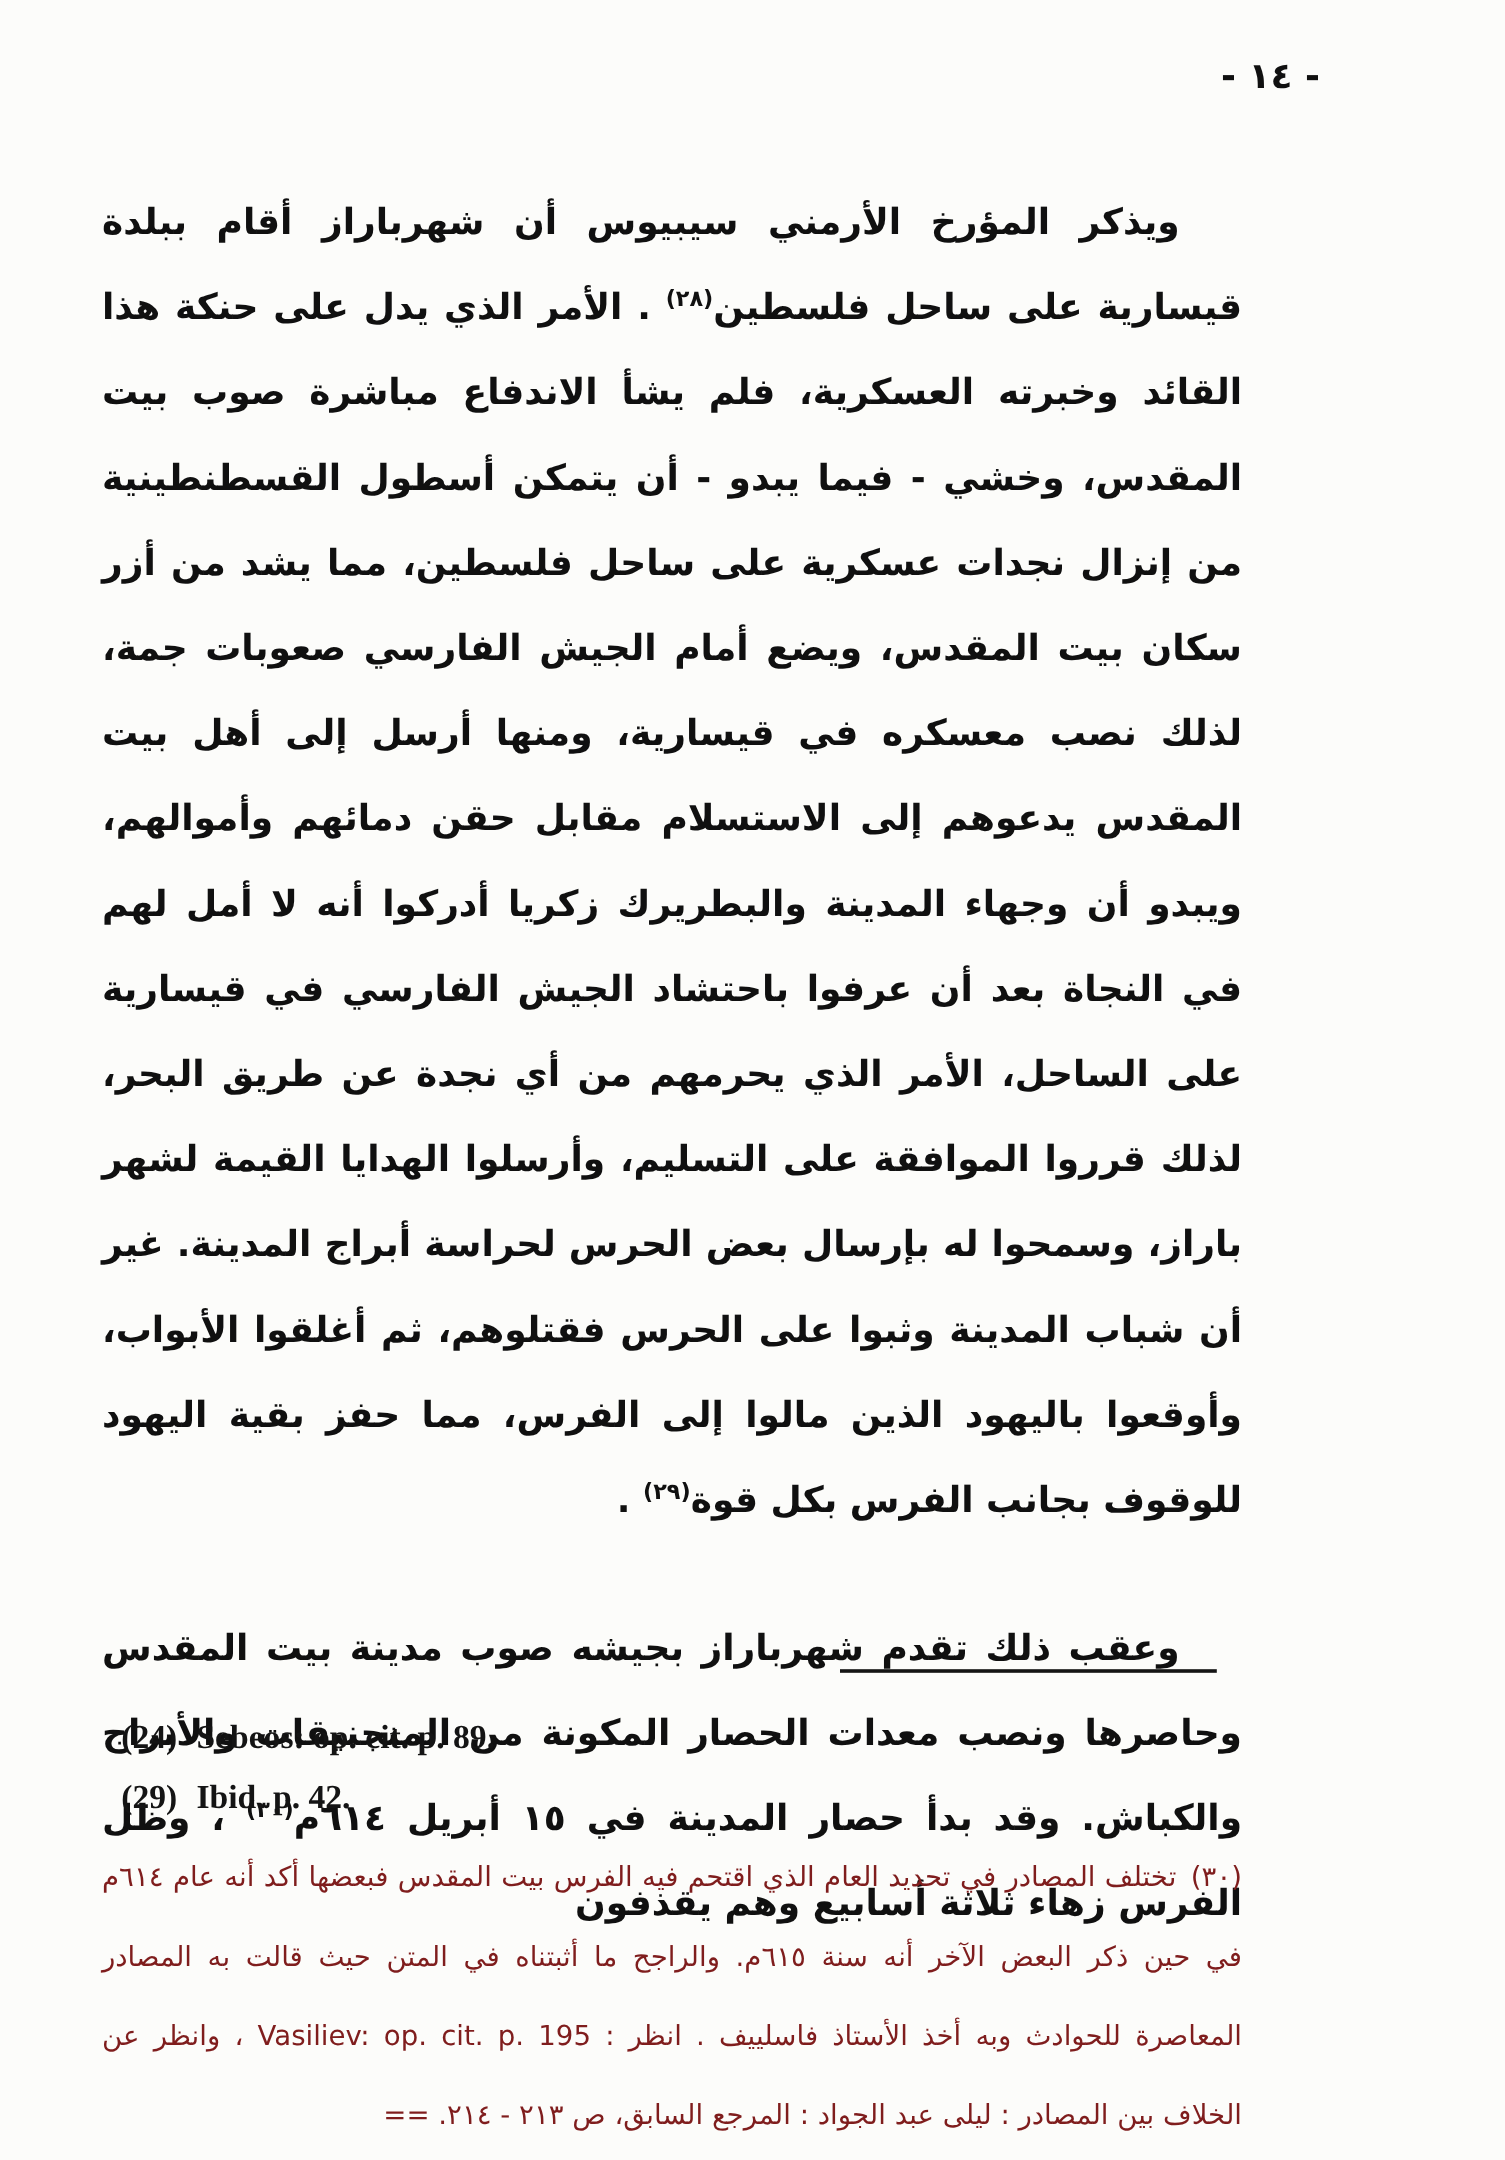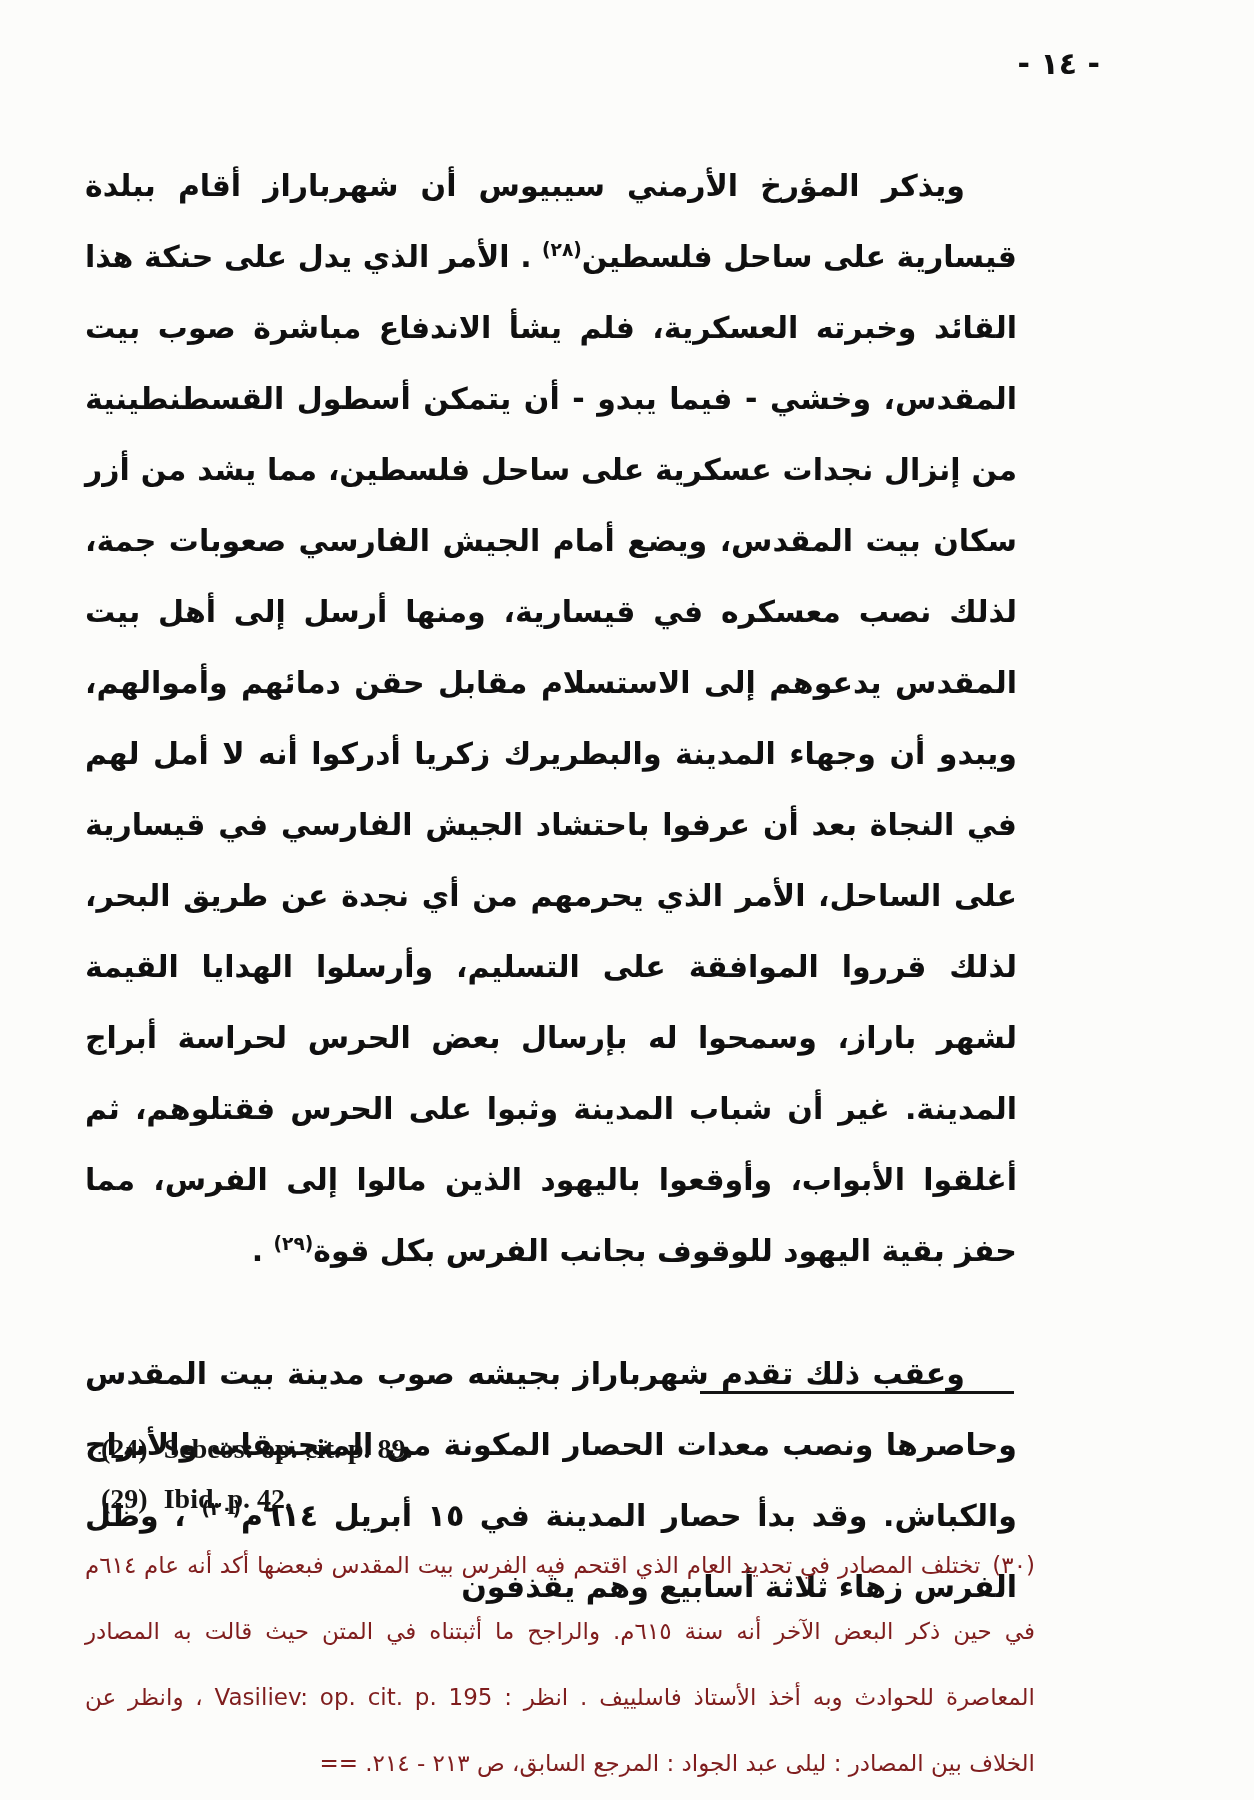--- a/index.html
+++ b/index.html
@@ -18,21 +18,21 @@
     left: 0;
     width: 1100px;
     font-size: 30px;
     font-weight: bold;
     letter-spacing: 6px;
     direction: rtl;
   }
   .body-text {
     position: absolute;
     top: 150px;
-    right: 237px;
+    right: 219px;
     left: 85px;
     direction: rtl;
     font-size: 30px;
     font-weight: bold;
     line-height: 71px;
     text-align: justify;
     text-justify: inter-word;
   }
   .para { margin: 0; }
   .para.indent { text-indent: 52px; }

